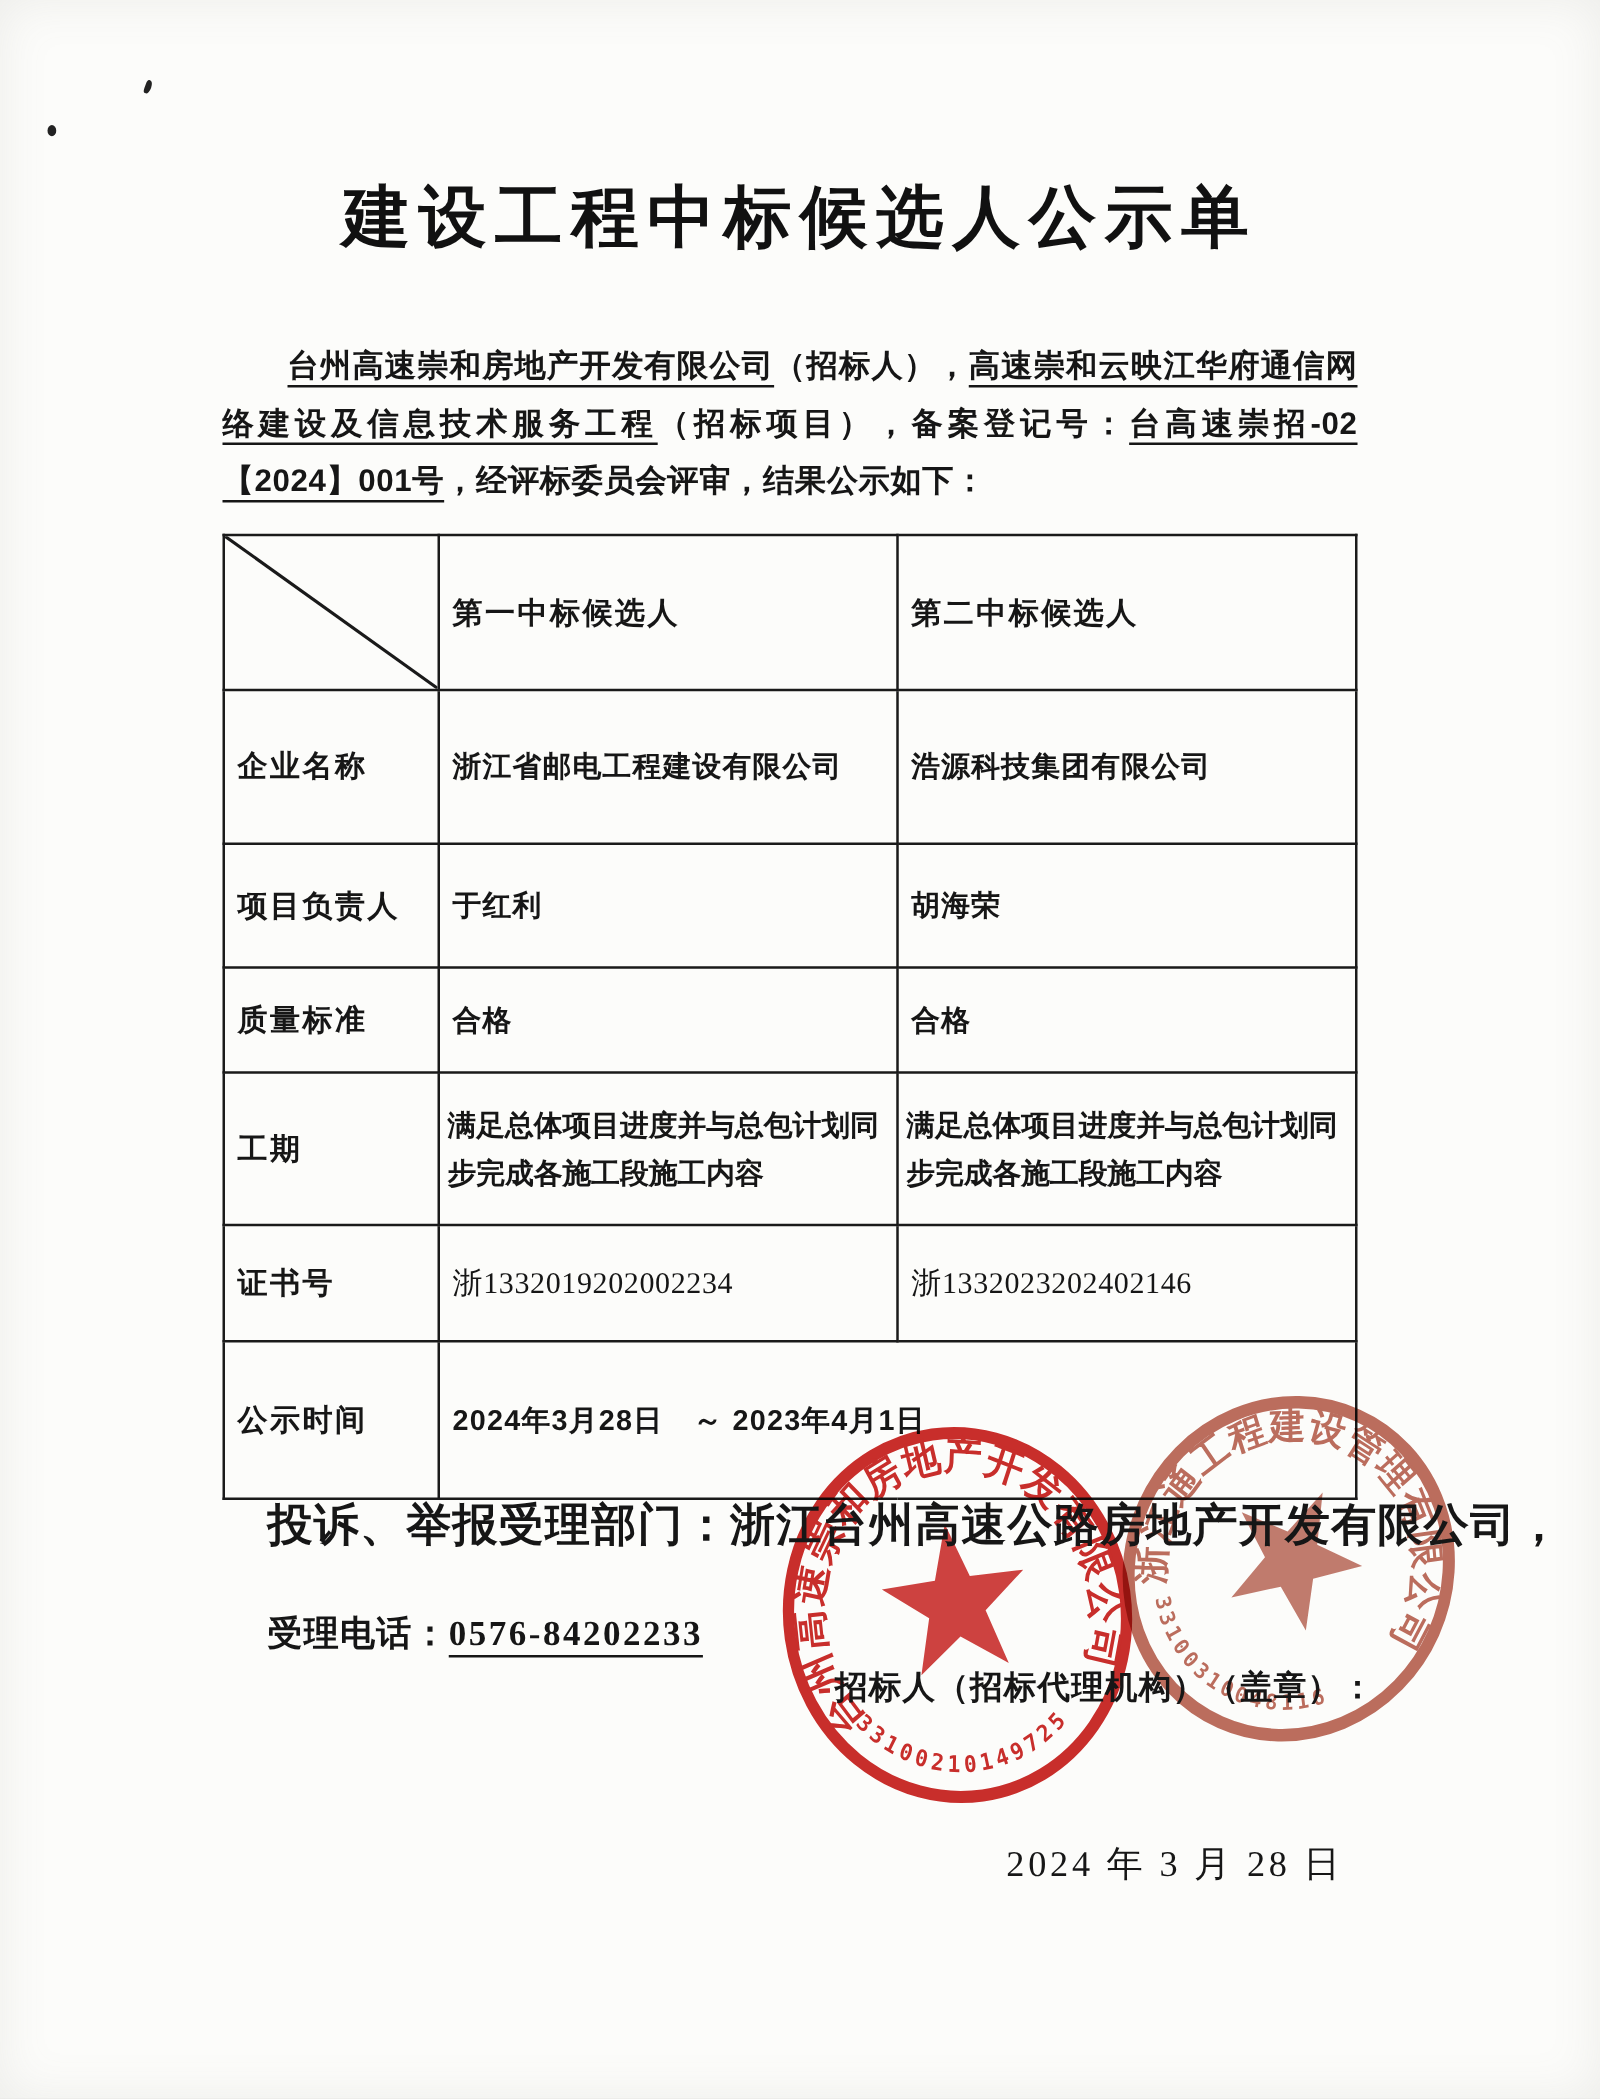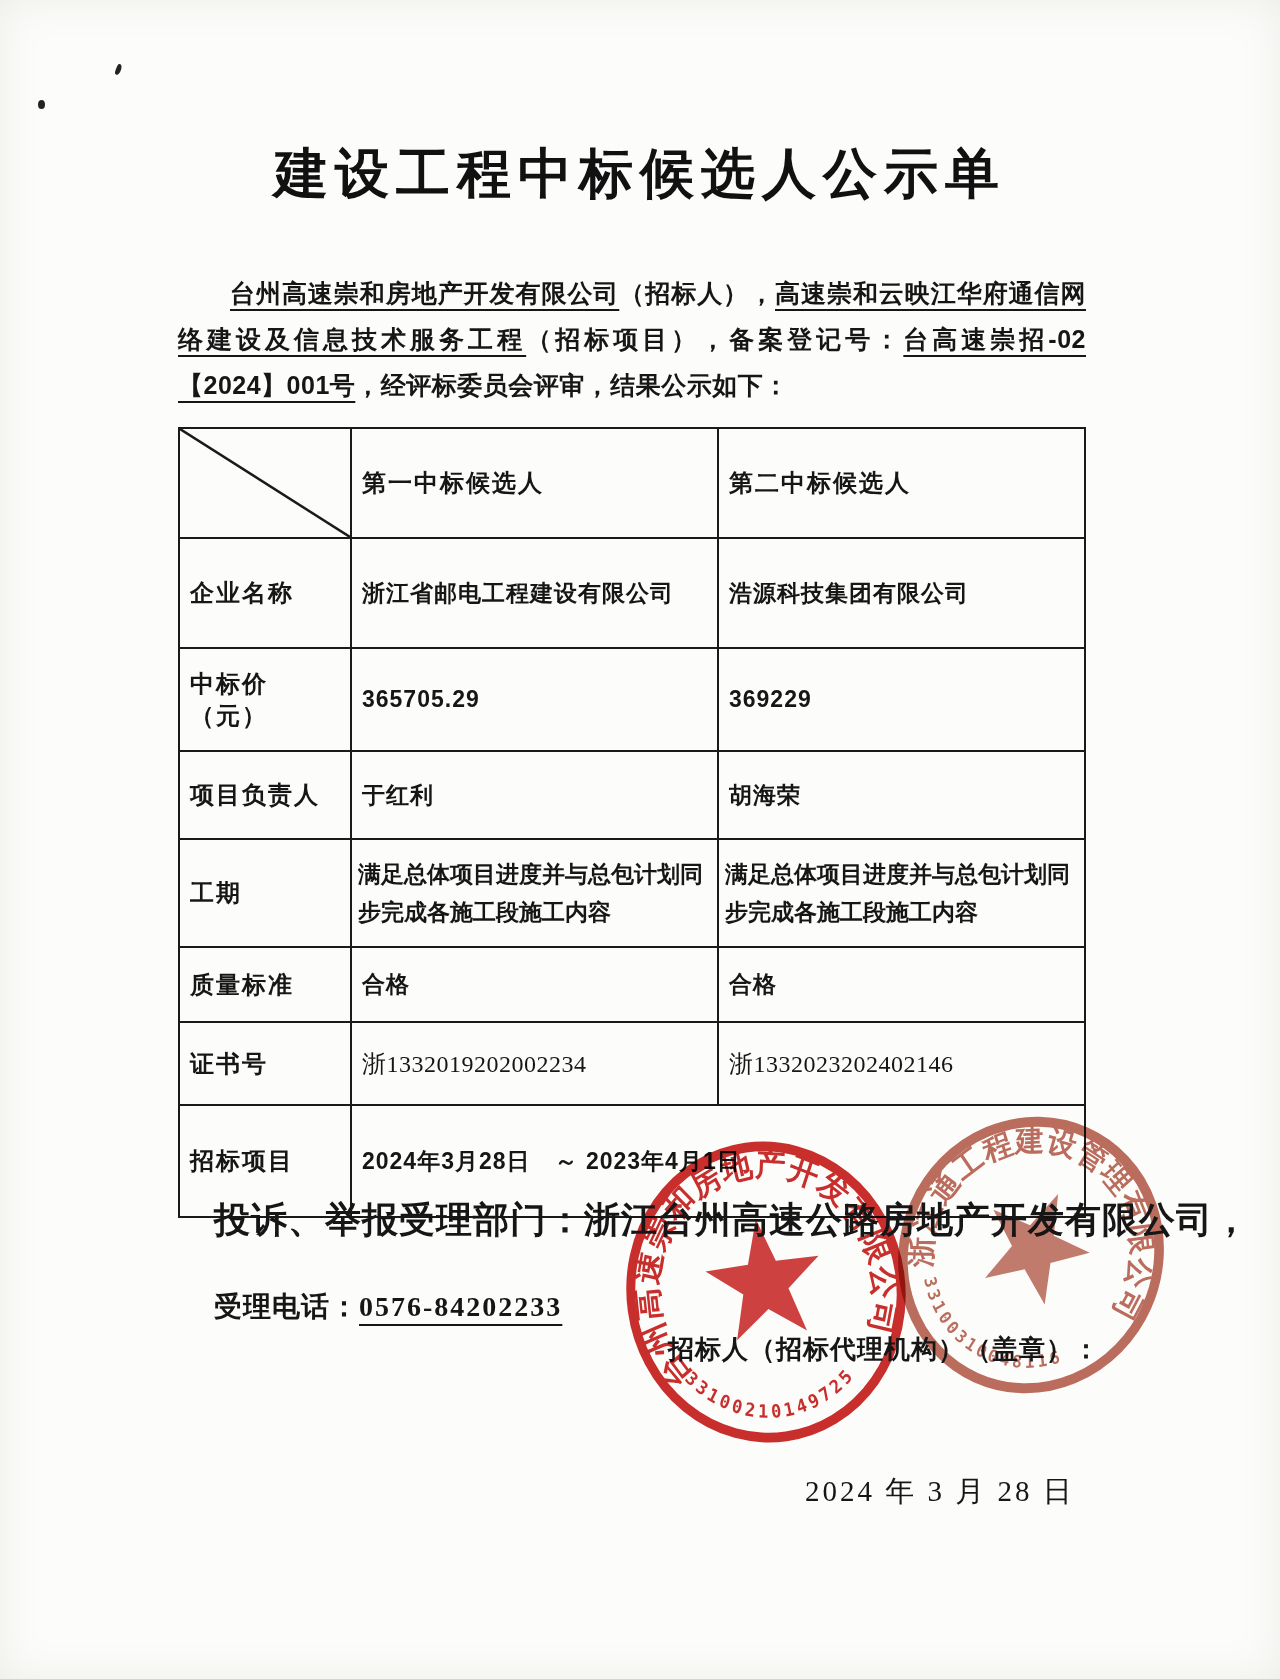--- a/index.html
+++ b/index.html
@@ -110,50 +110,42 @@
         </svg>
       </td>
       <td class="hdr">第一中标候选人</td>
       <td class="hdr">第二中标候选人</td>
     </tr>
     <tr style="height:110px;padding-left:20px;">
       <td class="lbl">企业名称</td>
       <td class="val">浙江省邮电工程建设有限公司</td>
       <td class="val">浩源科技集团有限公司</td>
     </tr>
-    <tr style="height:103px;">
-      <td class="lbl">
-        <div>中标价</div>
-        <div>（元）</div>
-      </td>
-      <td class="val">365705.29</td>
-      <td class="val">369229</td>
-    </tr>
     <tr style="height:88px;">
       <td class="lbl">项目负责人</td>
       <td class="val">于红利</td>
       <td class="val">胡海荣</td>
     </tr>
+    <tr style="height:75px;">
+      <td class="lbl">质量标准</td>
+      <td class="val">合格</td>
+      <td class="val">合格</td>
+    </tr>
     <tr style="height:108px;">
       <td class="lbl">工期</td>
       <td class="val long">满足总体项目进度并与总包计划同步完成各施工段施工内容</td>
       <td class="val long">满足总体项目进度并与总包计划同步完成各施工段施工内容</td>
-    </tr>
-    <tr style="height:75px;">
-      <td class="lbl">质量标准</td>
-      <td class="val">合格</td>
-      <td class="val">合格</td>
     </tr>
     <tr style="height:83px;">
       <td class="lbl">证书号</td>
       <td class="val cert">浙1332019202002234</td>
       <td class="val cert">浙1332023202402146</td>
     </tr>
     <tr style="height:112px;">
-      <td class="lbl">招标项目</td>
+      <td class="lbl">公示时间</td>
       <td class="val" colspan="2">2024年3月28日　～  2023年4月1日</td>
     </tr>
   </tbody>
     </table>
 
   <div class="complaint">投诉、举报受理部门：浙江台州高速公路房地产开发有限公司，</div>
 
   <div class="phone-line"><span>受理电话：</span><span class="num">0576-84202233</span></div>
 
   <div class="stamp-line">招标人（招标代理机构）（盖章）：</div>

